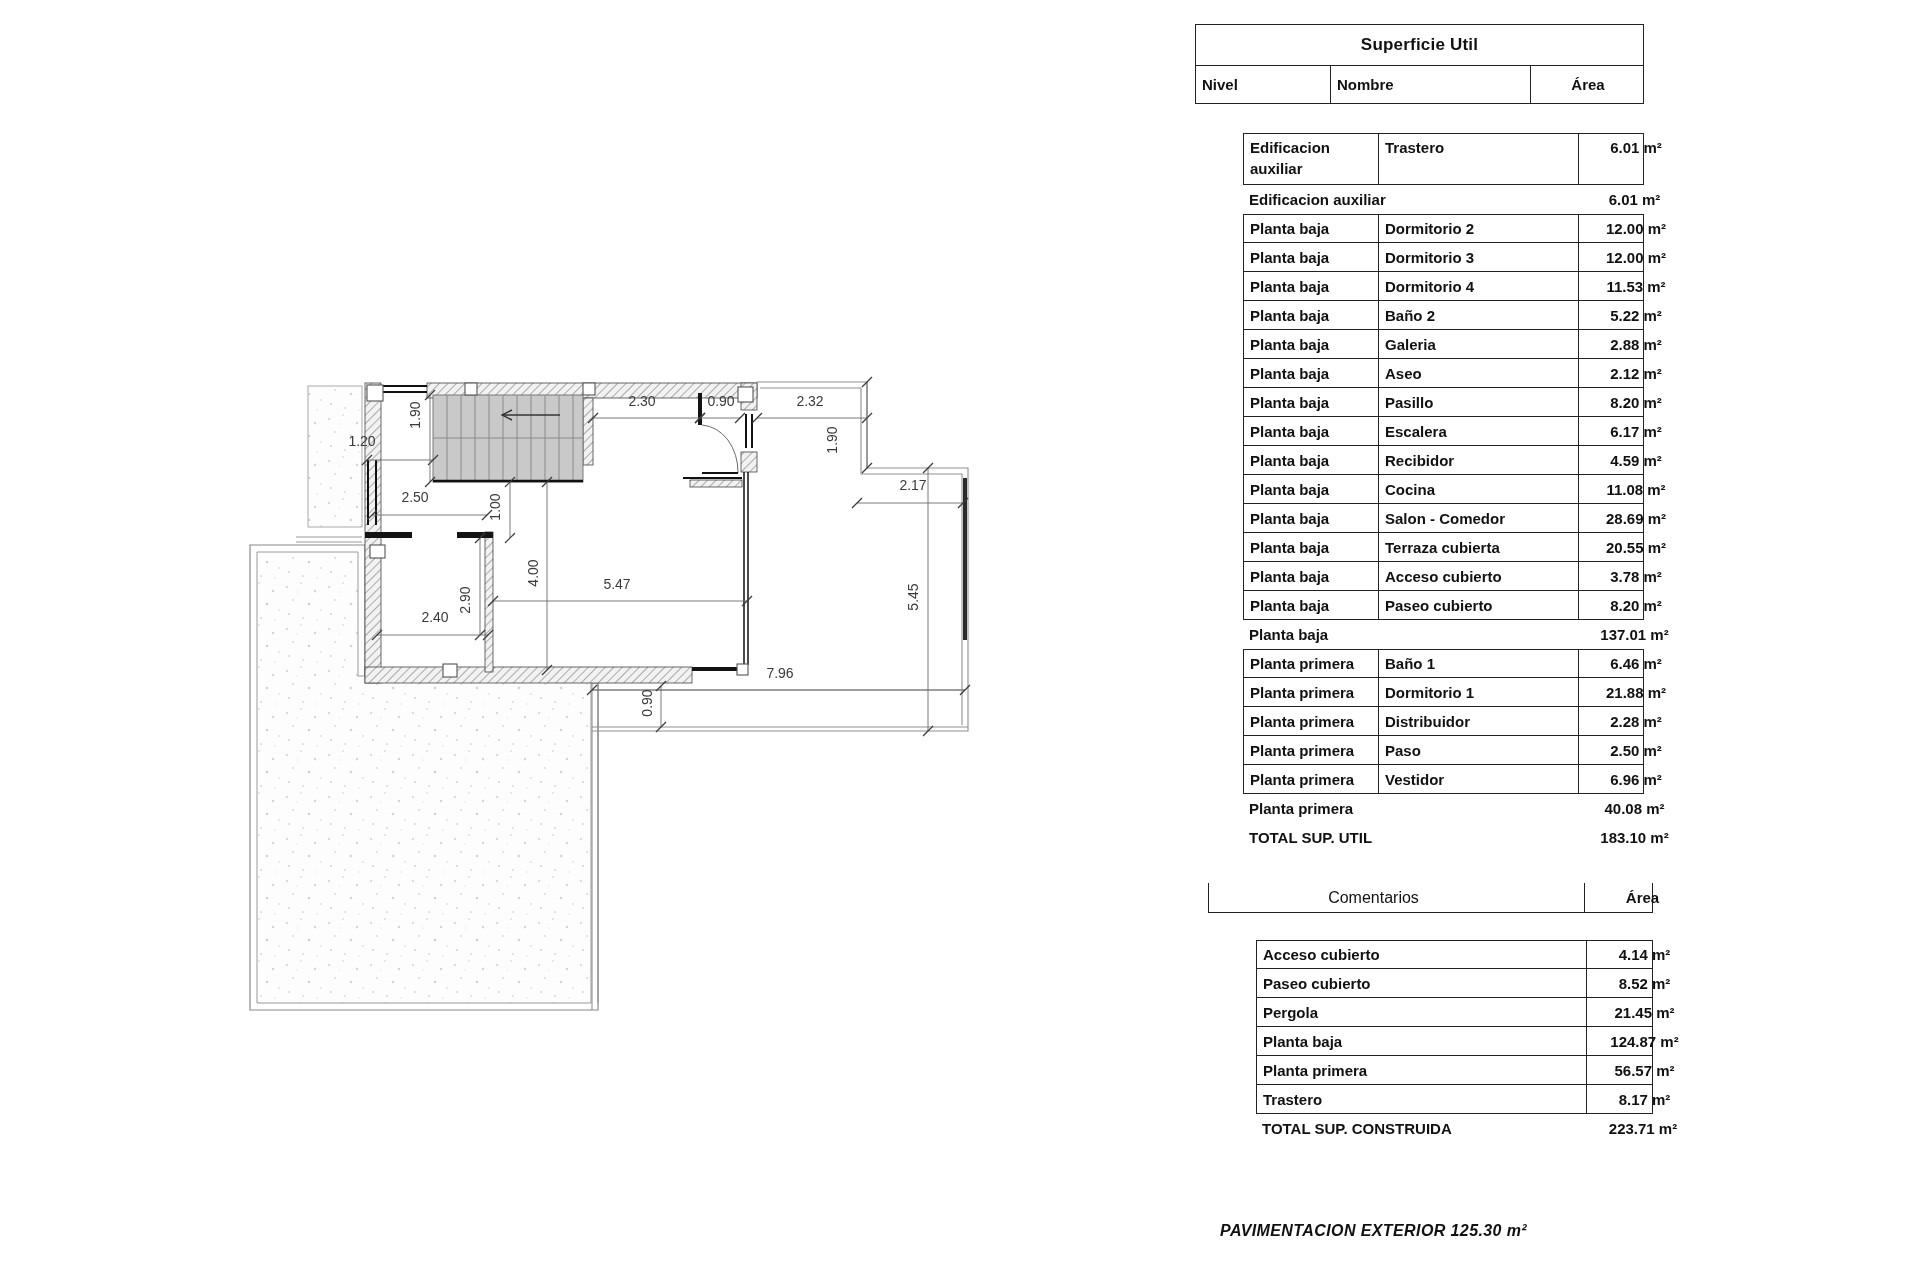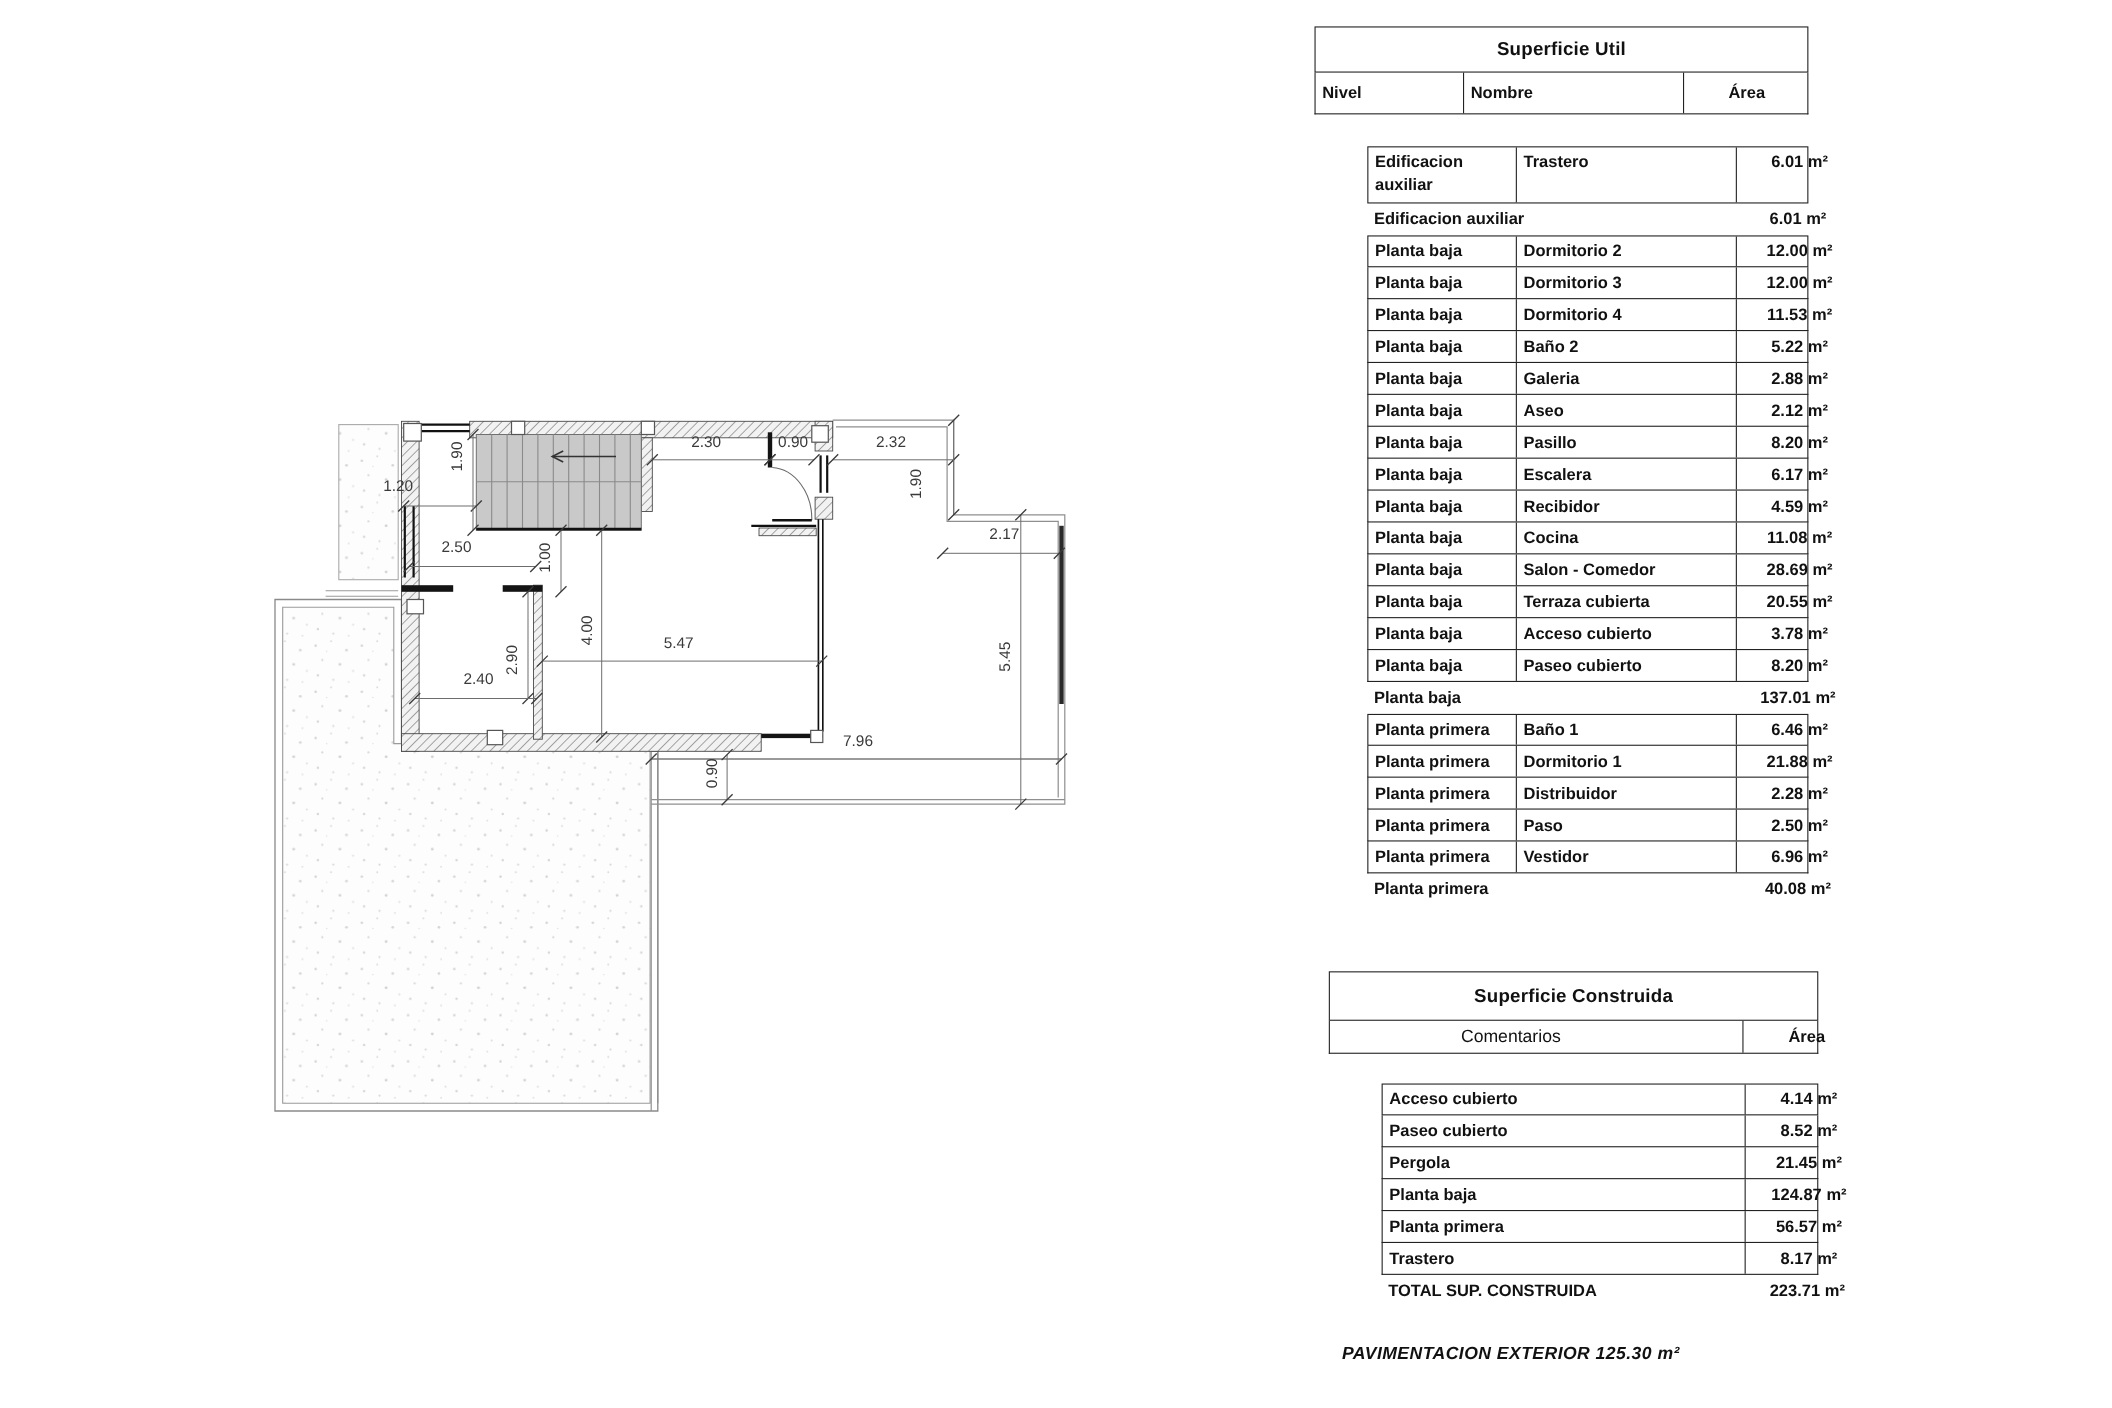--- a/index.html
+++ b/index.html
@@ -323,25 +323,28 @@
         </div>
         <div class="t-row bordered" style="height: 29px; grid-template-columns: 134px 200px 115px;">
           <div class="cell txt">Planta primera</div>
           <div class="cell txt">Vestidor</div>
           <div class="cell num">6.96 m²</div>
         </div>
         <div class="t-row plain" style="height: 29px; grid-template-columns: 334px 115px;">
           <div class="cell txt">Planta primera</div>
           <div class="cell num">40.08 m²</div>
         </div>
+        <div class="t-row plain" style="height: 29px; grid-template-columns: 334px 115px;">
+          <div class="cell txt">TOTAL SUP. UTIL</div>
+          <div class="cell num">183.10 m²</div>
+        </div>
       </div>
 </div>
 
 <div class="area-table" id="t2" style="left:1208px;top:883px;width:445px;">
-  <div class="tbl-title" style="height:45px;">Superficie Construida</div>
   <div class="tbl-head" style="height:30px;grid-template-columns:329px 116px;gap:46px;">
     <div class="hc" style="justify-content:center;font-weight:normal;font-size:16px;">Comentarios</div>
     <div class="hc" style="justify-content:center;">Área</div>
   </div>
   <div class="spacer" style="height:27px;"></div>
   <div id="t2rows">
         <div class="t-row bordered" style="height: 29px; grid-template-columns: 329px 116px;">
           <div class="cell txt">Acceso cubierto</div>
           <div class="cell num">4.14 m²</div>
         </div>

